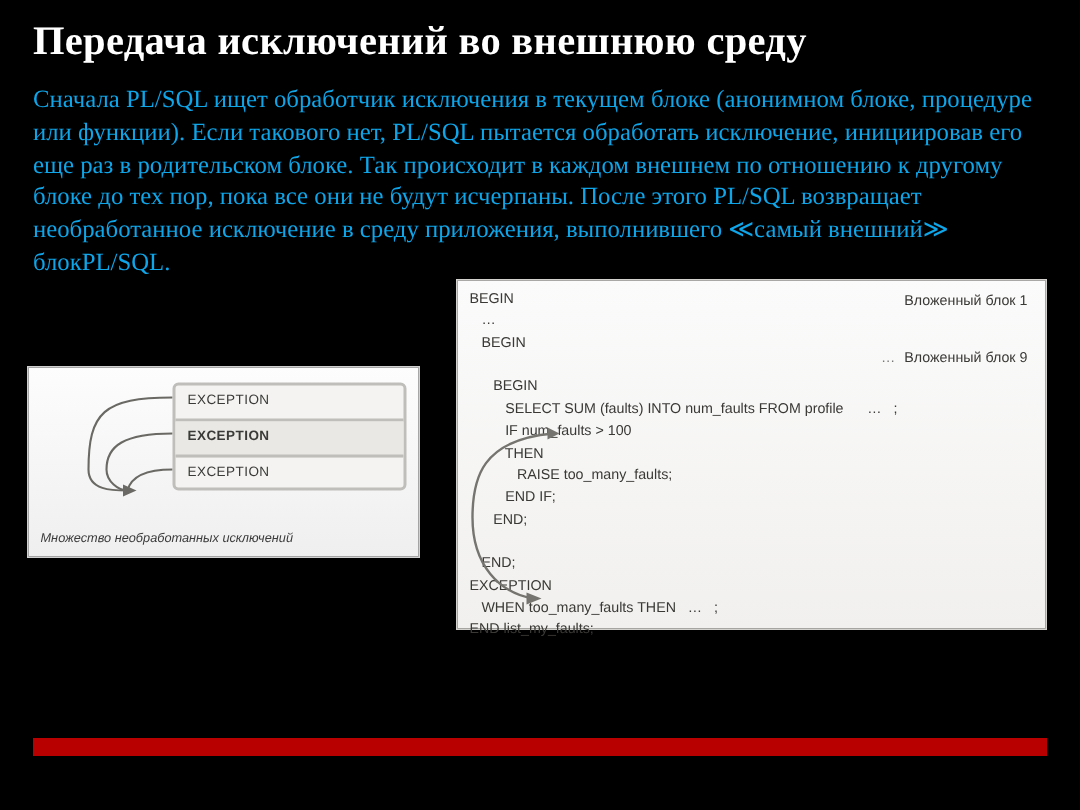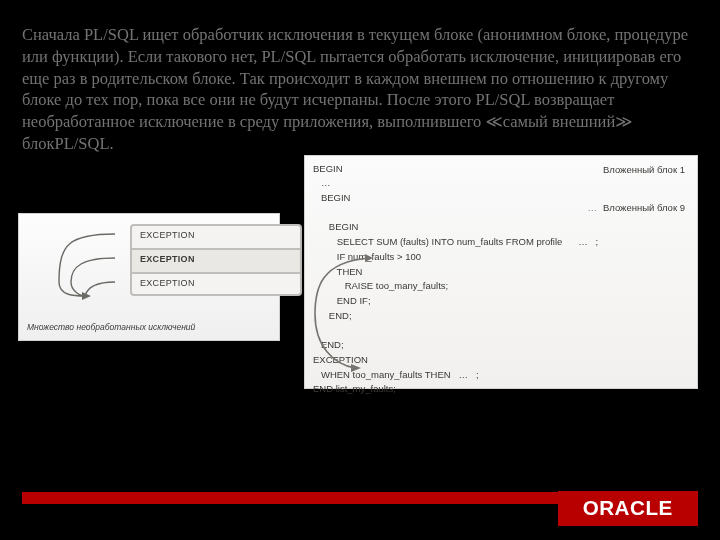--- a/index.html
+++ b/index.html
@@ -5,34 +5,34 @@
   * { box-sizing: border-box; margin: 0; padding: 0; }
   html, body { width: 720px; height: 540px; overflow: hidden; }
   body {
     background: #000;
     color: #fff;
     font-family: "Times New Roman", Times, serif;
     position: relative;
   }
   .slide { width: 720px; height: 540px; position: relative; padding: 12px 22px 0 22px; }
   .title { font-size: 27px; font-weight: bold; color: #fff; letter-spacing: 0.2px; }
-  .body-text { font-size: 16.5px; line-height: 1.32; margin-top: 12px; color: #737373; }
+  .body-text { font-size: 16.5px; line-height: 1.32; margin-top: 12px; color: #0ea5e9; }
   .figures { position: relative; margin-top: 12px; height: 240px; }
 
   
   .fig-left {
     position: absolute; left: -4px; top: 46px; width: 262px; height: 128px;
     background: linear-gradient(#fdfdfd,#efefef);
     border: 1px solid #d0d0d0;
     box-shadow: 0 2px 4px rgba(0,0,0,.3);
     color: #2a2a2a;
     font-family: Arial, Helvetica, sans-serif;
   }
   .fig-left .stack {
-    position: absolute; left: 111px; top: 10px; width: 172px; height: 72px;
+    position: absolute; left: 96px; top: 10px; width: 156px; height: 72px;
     background: #f4f3f1; border: 2px solid #bfbeba; border-radius: 4px;
   }
   .fig-left .stack .row {
     height: 24px; border-bottom: 2px solid #bfbeba; padding: 4px 0 0 8px;
     font-size: 9px; letter-spacing: 0.3px; color: #3a3a38;
   }
   .fig-left .stack .row:last-child { border-bottom: none; }
   .fig-left .stack .row.emph { background: #e9e8e4; font-weight: 600; }
   .fig-left .caption {
     position: absolute; left: 8px; bottom: 8px; font-size: 8.5px; color: #3b3b3b; font-style: italic;
@@ -76,20 +76,21 @@
     font-family: "Arial Black", Arial, sans-serif;
     font-weight: 900; font-size: 20px; letter-spacing: 0.5px; color: #fff;
     transform: scaleX(1.03);
   }
 </style>
 </head>
 <body>
 
 <div class="slide">
 
+  <div class="title">Передача исключений во внешнюю среду</div>
 
   <div class="body-text">Сначала PL/SQL ищет обработчик исключения в текущем блоке (анонимном блоке, процедуре или функции). Если такового нет, PL/SQL пытается обработать исключение, инициировав его еще раз в родительском блоке. Так происходит в каждом внешнем по отношению к другому блоке до тех пор, пока все они не будут исчерпаны. После этого PL/SQL возвращает необработанное исключение в среду приложения, выполнившего ≪самый внешний≫ блокPL/SQL.</div>
 
   <div class="figures">
 
     <div class="fig-left">
       <svg class="arrow-svg" viewBox="0 0 100 90">
         <g fill="none" stroke="#6a6964" stroke-width="1.4">
           <path d="M 86 8 C 40 8, 30 18, 30 56 C 30 70, 46 70, 56 70"></path>
           <path d="M 86 32 C 54 32, 42 40, 42 56 C 42 64, 50 70, 56 70"></path>
@@ -130,18 +131,15 @@
 EXCEPTION
    WHEN too_many_faults THEN   …   ;
 END list_my_faults;</pre>
       </div>
     </div>
 
   </div>
 
   <div class="footer">
     <div class="red-bar"></div>
-    <div class="logo-box">
-      <span>ORACLE</span>
-    </div>
   </div>
 
 </div>
 
 </body></html>

